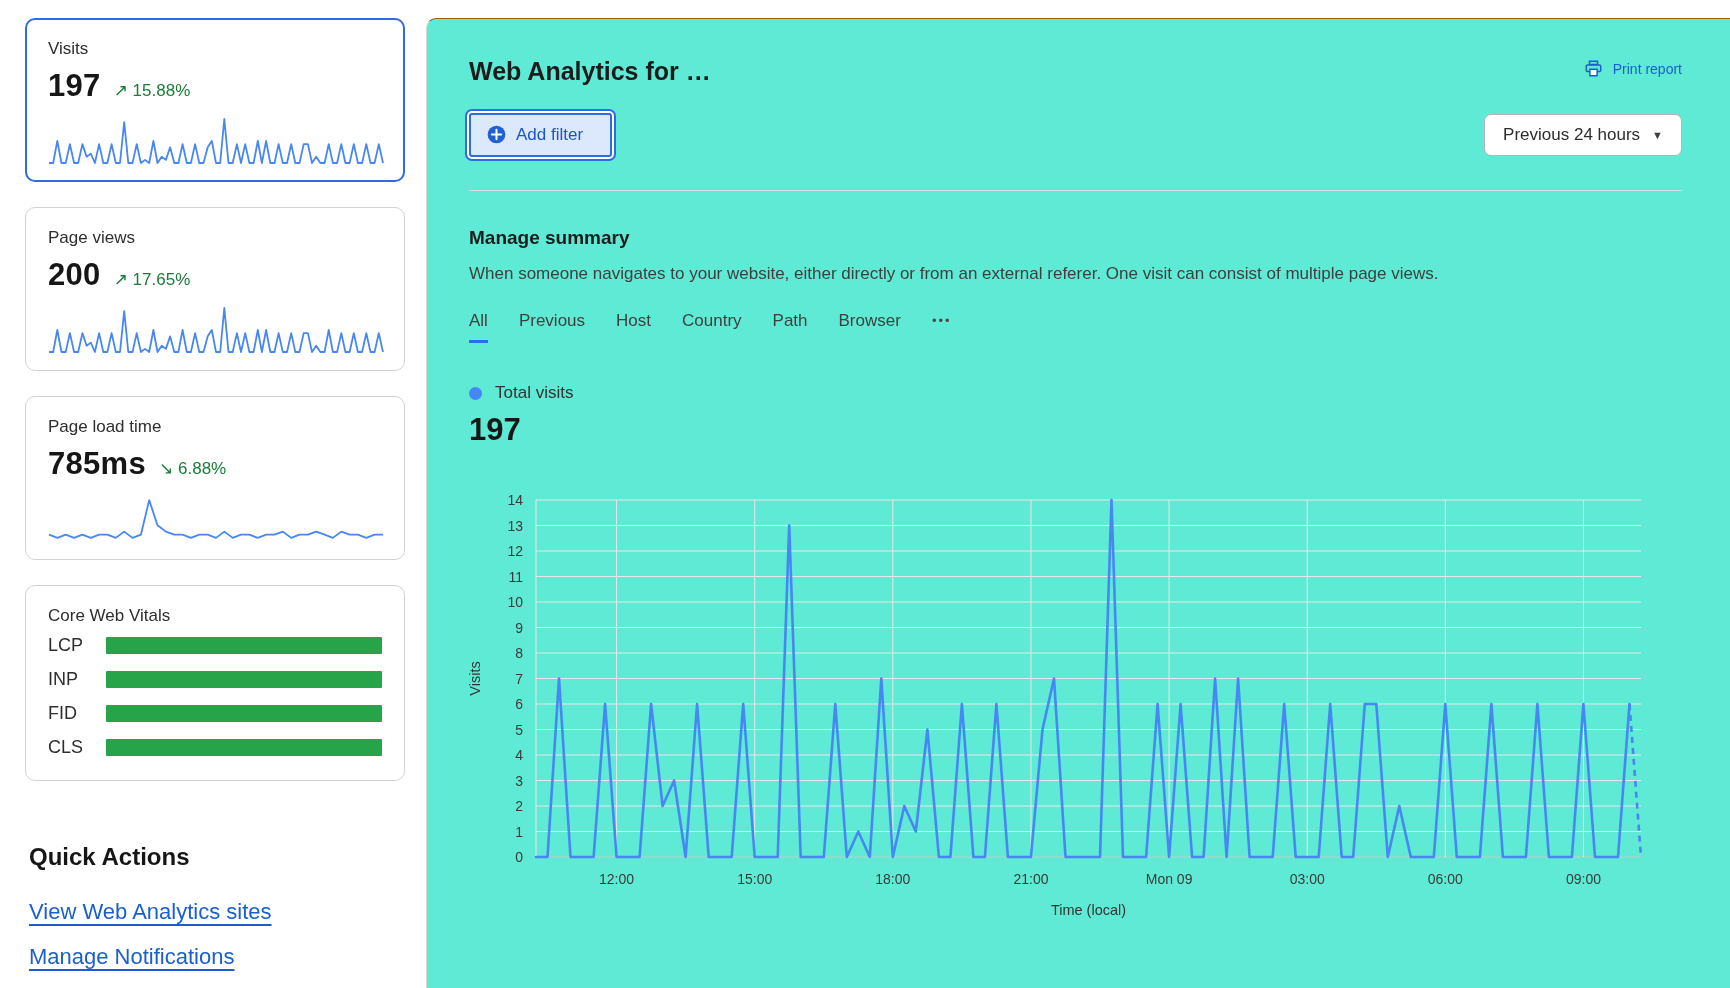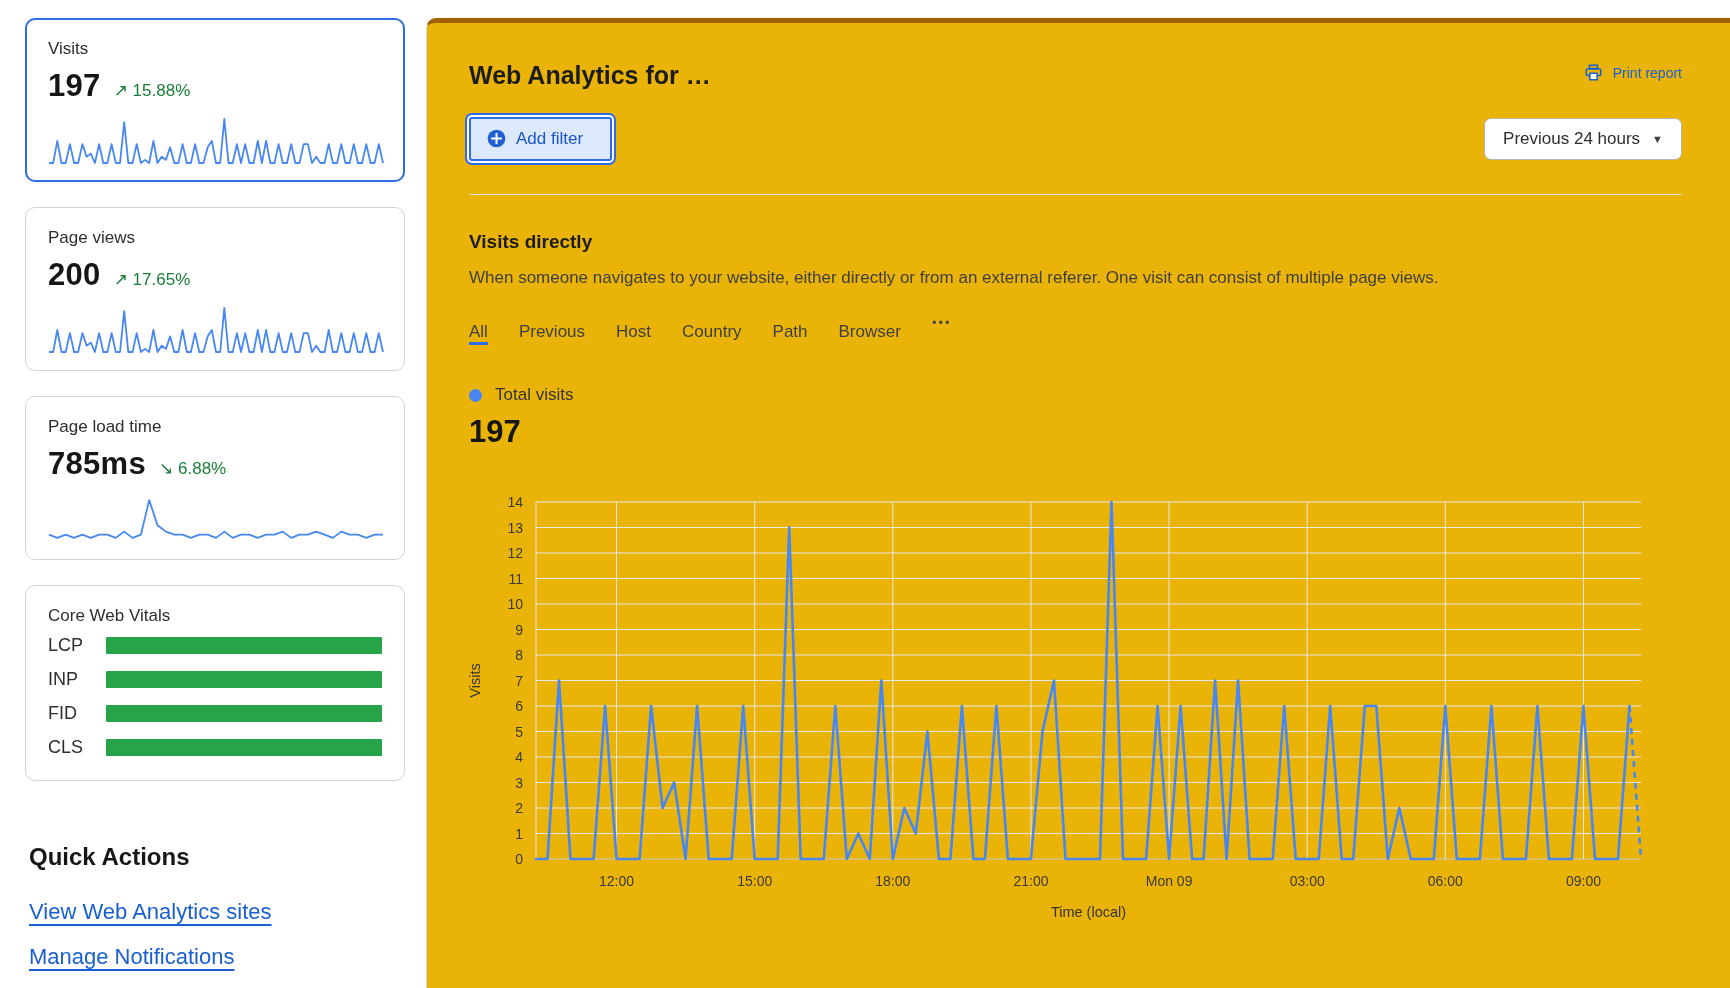--- a/index.html
+++ b/index.html
@@ -24,43 +24,43 @@
   .cwv-row:last-child { margin-bottom:0; }
   .cwv-label { width:58px; font-size:18px; color:#2e2e2e; }
   .cwv-bar { flex:1; height:17px; background:#27a449; border-radius:1px; }
 
   .qa-title { font-size:24px; font-weight:bold; color:#161616; margin:62px 0 28px 4px; }
   .qa-link { display:inline-block; font-size:22px; color:#1a5fd0; text-decoration:underline;
              text-underline-offset:5px; margin:0 0 19px 4px; cursor:pointer; }
 
   
   .panel { position:absolute; left:426px; top:18px; width:1304px; height:970px;
-           border-left:1px solid #d9d9d9; border-top:5px solid #a16207;
-           border-top-left-radius:10px; background:#eab308; }
+           border-left:1px solid #d9d9d9; border-top:1px solid #a16207;
+           border-top-left-radius:10px; background:#5eead4; }
   .panel-head { padding:38px 48px 0 42px; }
   .title-row { display:flex; justify-content:space-between; align-items:flex-start; }
   .page-title { font-size:25px; font-weight:bold; color:#1c1c1c; }
   .print-link { display:flex; align-items:center; gap:11px; font-size:14px;
                 color:#1a5fd0; cursor:pointer; margin-top:3px; }
   .controls-row { display:flex; justify-content:space-between; align-items:center; margin-top:27px; }
   .add-filter { display:flex; gap:10px; font-size:17px; color:#1c55c9;
                 background:#dce8fb; border:2px solid #2e6be5; border-radius:3px;
                 padding:10px 27px 10px 16px; cursor:pointer;
                 box-shadow:0 0 0 2px #fff, 0 0 0 4px #2e6be5; }
   .range-btn { display:flex; align-items:center; gap:12px; font-size:17px; color:#2d2d2d;
                background:#fff; border:1px solid #b5b5b5; border-radius:7px;
                padding:10px 18px; cursor:pointer; }
   .caret { font-size:11px; color:#3f3f3f; }
   .head-divider { border:none; border-top:1px solid #dcdcdc; margin-top:33px; }
 
   .section { padding:36px 48px 0 42px; }
   .section-title { font-size:19px; font-weight:bold; color:#1c1c1c; }
   .section-desc { font-size:17px; color:#3f3f3f; margin-top:15px; }
   .tabs { display:flex; align-items:flex-end; gap:31px; margin-top:27px; }
-  .tab { font-size:17px; color:#3f3f3f; cursor:pointer;
+  .tab { font-size:17px; color:#3f3f3f; padding-bottom:9px; cursor:pointer;
          border-bottom:3px solid transparent; }
   .tab.active { border-bottom-color:#2b6de8; }
   .tab.more { font-size:13px; letter-spacing:2px; color:#4a4a4a; padding-bottom:12px; }
   .legend { display:flex; align-items:center; gap:13px; margin-top:40px; }
   .legend-dot { width:13px; height:13px; border-radius:50%; background:#4787f3; }
   .legend-label { font-size:17px; color:#333; }
   .total-visits { font-size:31px; font-weight:bold; color:#161616; margin-top:9px; }
 
   .main-chart { display:block; margin:34px 0 0 -13px; }
   .main-chart text { font-size:14px; fill:#3a3a3a; }
@@ -153,21 +153,21 @@
       </button>
       <button class="range-btn">
         <span>Previous 24 hours</span>
         <span class="caret">▼</span>
       </button>
     </div>
     <hr class="head-divider">
   </div>
 
   <div class="section">
-    <h3 class="section-title">Visits directly</h3>
+    <h3 class="section-title">Manage summary</h3>
     <p class="section-desc">When someone navigates to your website, either directly or from an external referer. One visit can consist of multiple page views.</p>
 
     <div class="tabs">
       <span class="tab active">All</span>
       <span class="tab">Previous</span>
       <span class="tab">Host</span>
       <span class="tab">Country</span>
       <span class="tab">Path</span>
       <span class="tab">Browser</span>
       <span class="tab more">•••</span>

